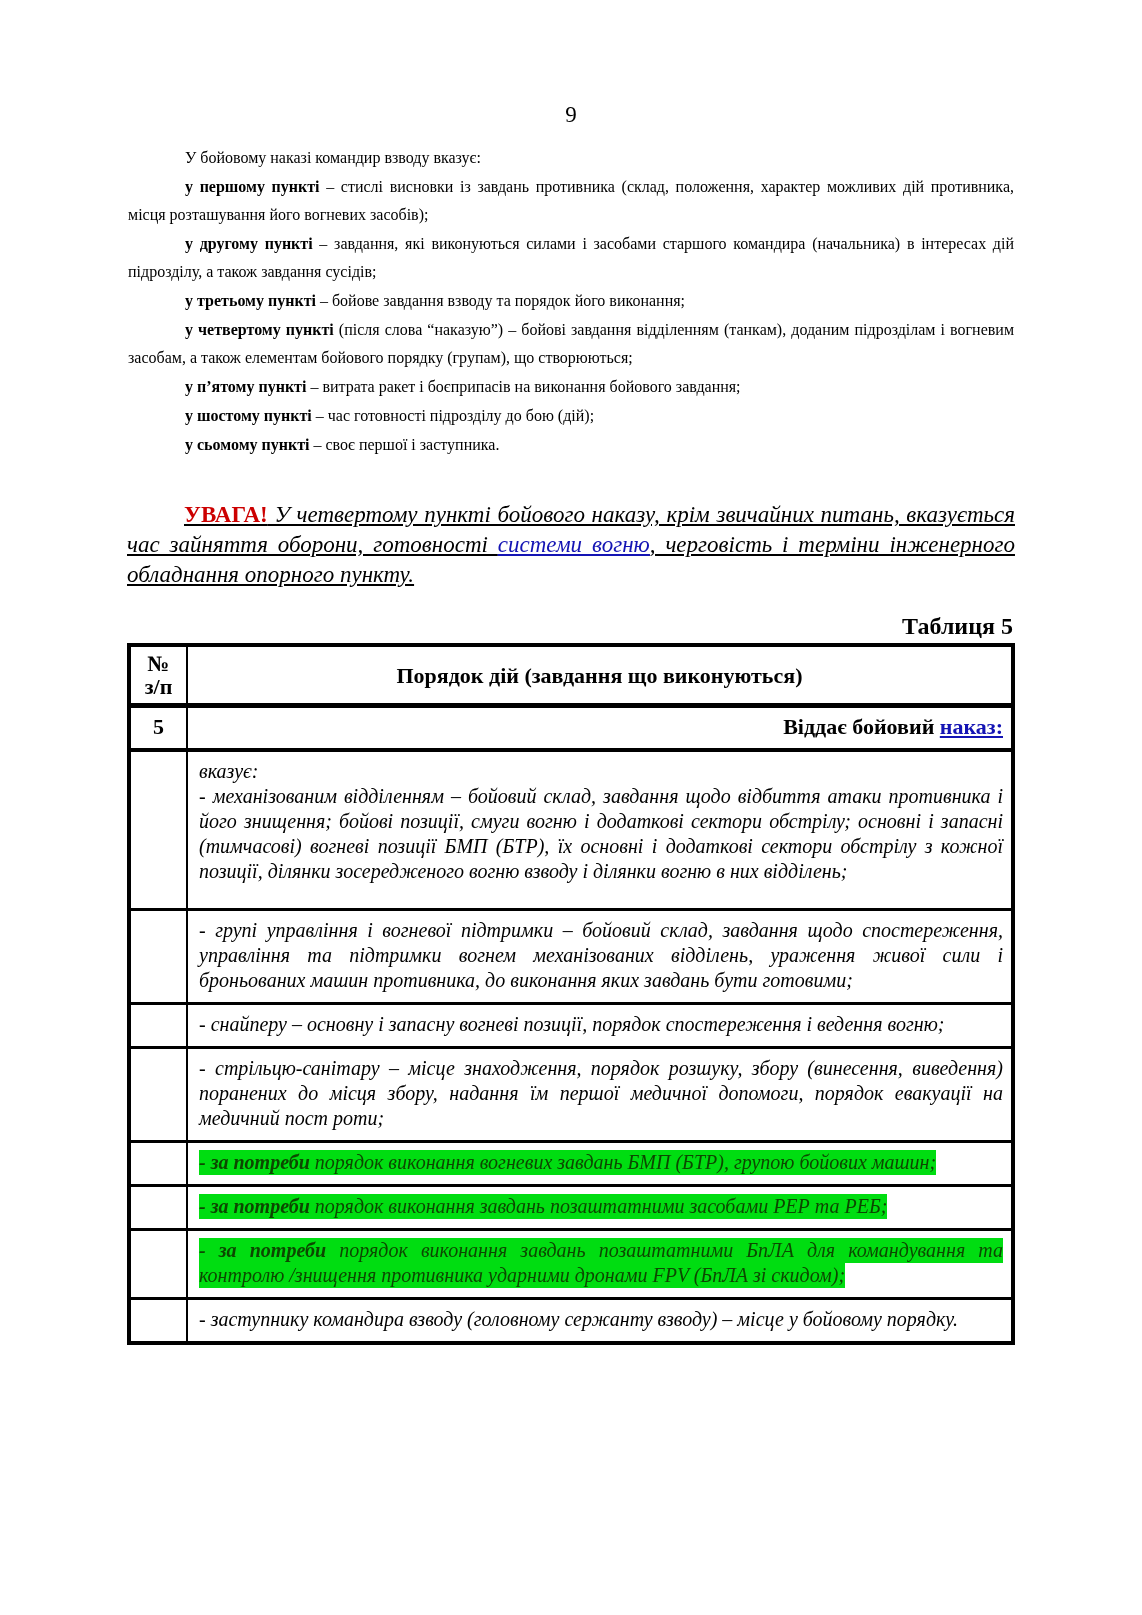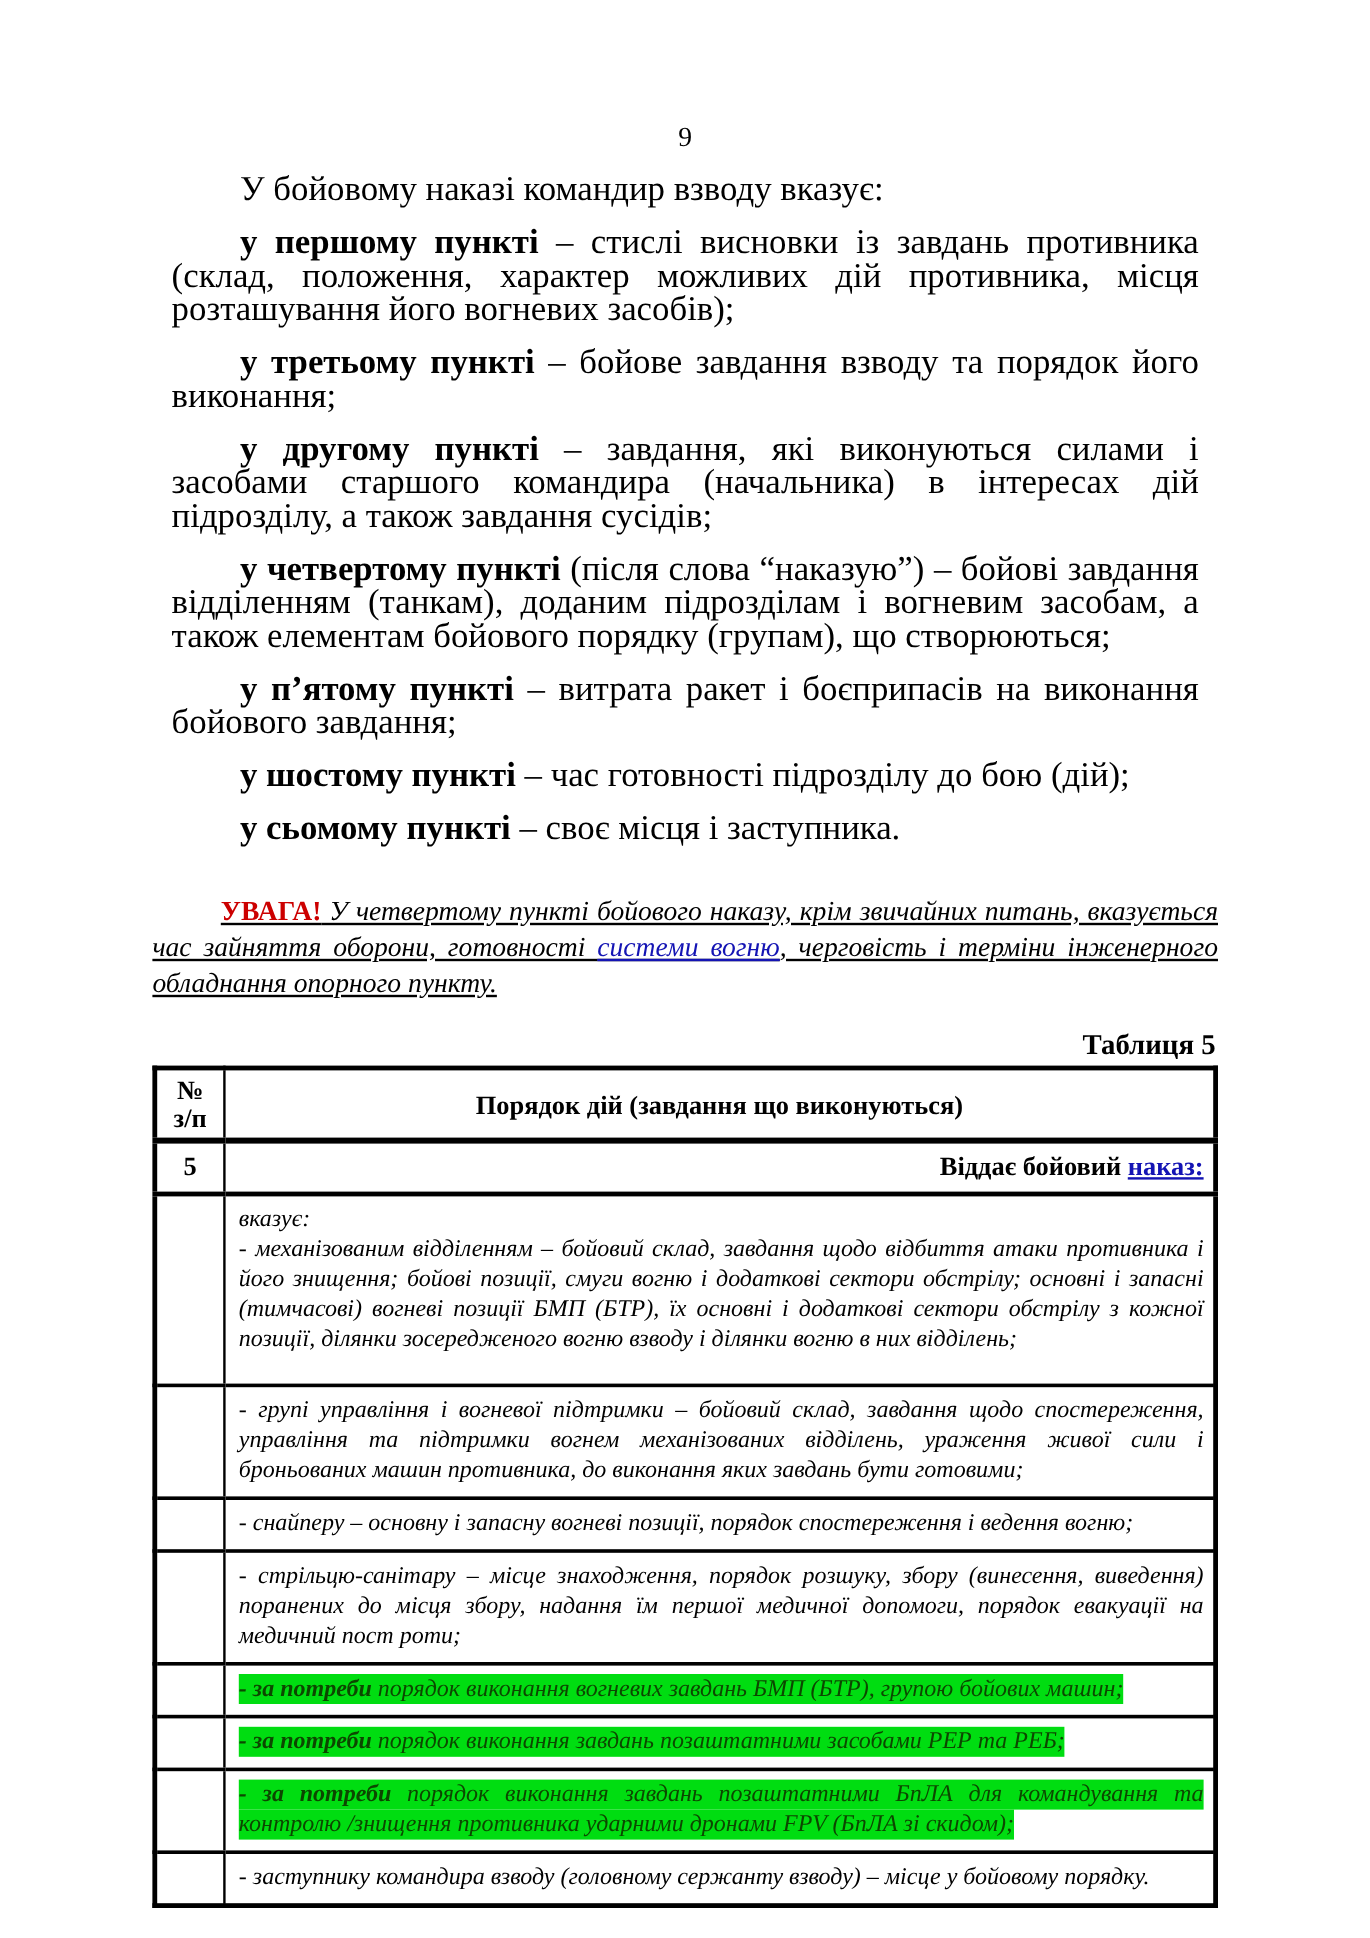--- a/index.html
+++ b/index.html
@@ -11,21 +11,21 @@
   }
   *{box-sizing:border-box;}
   html,body{margin:0;padding:0;background:#ffffff;}
   body{
     width:1142px;height:1615px;overflow:hidden;
     font-family:"Liberation Serif","DejaVu Serif",serif;
     color:#000;
   }
   .page{width:1142px;height:1615px;padding:102px 127px 0 127px;}
   .page-number{text-align:center;font-size:23px;line-height:26px;margin:0 0 16px 0;}
-  .para{font-size:29px;line-height:28px;text-align:justify;margin:16px;}
+  .para{font-size:16px;line-height:28px;text-align:justify;margin:1px;}
   .para.indent{text-indent:57px;}
   .para b{font-weight:bold;}
   .attention{
     font-size:23px;line-height:30px;font-style:italic;
     margin-top:41px;text-align:justify;text-indent:57px;text-decoration:underline;
   }
   .attention .attn-label{
     color:var(--attention-red,#cc0000);
     font-weight:bold;font-style:normal;
   }
@@ -79,26 +79,26 @@
 <body>
 
 <div class="page">
 
   <div class="page-number">9</div>
 
   <p class="para indent">У бойовому наказі командир взводу вказує:</p>
 
   <div>
       <p class="para indent"><b>у першому пункті</b><span> – стислі висновки із завдань противника (склад, положення, характер можливих дій противника, місця розташування його вогневих засобів);</span></p>
+      <p class="para indent"><b>у другому пункті</b><span> – завдання, які виконуються силами і засобами старшого командира (начальника) в інтересах дій підрозділу, а також завдання сусідів;</span></p>
       <p class="para indent"><b>у третьому пункті</b><span> – бойове завдання взводу та порядок його виконання;</span></p>
-      <p class="para indent"><b>у другому пункті</b><span> – завдання, які виконуються силами і засобами старшого командира (начальника) в інтересах дій підрозділу, а також завдання сусідів;</span></p>
       <p class="para indent"><b>у четвертому пункті</b><span> (після слова “наказую”) – бойові завдання відділенням (танкам), доданим підрозділам і вогневим засобам, а також елементам бойового порядку (групам), що створюються;</span></p>
       <p class="para indent"><b>у п’ятому пункті</b><span> – витрата ракет і боєприпасів на виконання бойового завдання;</span></p>
       <p class="para indent"><b>у шостому пункті</b><span> – час готовності підрозділу до бою (дій);</span></p>
-      <p class="para indent"><b>у сьомому пункті</b><span> – своє місця і заступника.</span></p>
+      <p class="para indent"><b>у сьомому пункті</b><span> – своє першої і заступника.</span></p>
     </div>
 
   <p class="attention"><span class="attn-label">УВАГА!</span><span> У четвертому пункті бойового наказу, крім звичайних питань, вказується час зайняття оборони, готовності </span><a class="link">системи вогню</a><span>, черговість і терміни інженерного обладнання опорного пункту.</span></p>
 
   <div class="table-caption">Таблиця 5</div>
 
   <table class="doc-table">
     <colgroup>
         <col class="c1">
         <col>

